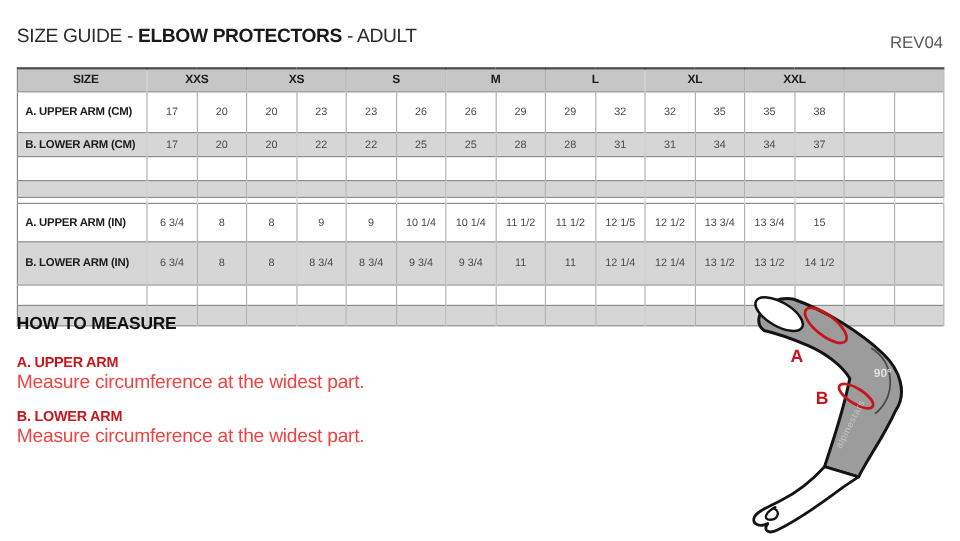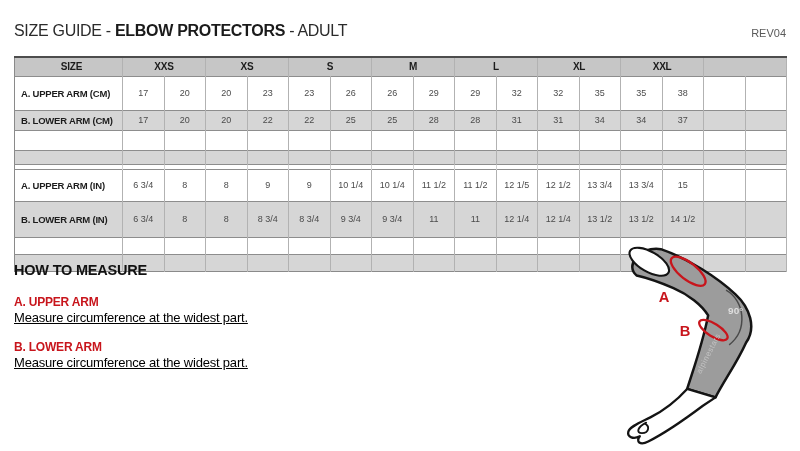--- a/index.html
+++ b/index.html
@@ -2,38 +2,38 @@
 <html><head>
 <meta charset="utf-8">
 <style>
   html,body{margin:0;padding:0;background:#fff;}
   #page{position:relative;width:800px;height:451px;background:#ffffff;overflow:hidden;
         font-family:"Liberation Sans",sans-serif;color:#1c1c1c;border-radius:26px;}
 
   
   .title{position:absolute;left:14px;top:22px;font-size:16px;letter-spacing:-0.3px;color:#2b2b2b;white-space:pre;}
   .title .b{font-weight:bold;color:#1a1a1a;}
-  .rev{position:absolute;right:14px;top:27px;font-size:11px;color:#5a5a5a;letter-spacing:0;}
+  .rev{position:absolute;right:14px;top:27px;font-size:14px;color:#5a5a5a;letter-spacing:0;}
 
   
   #size-table{position:absolute;left:14px;top:56px;width:772px;border-collapse:collapse;table-layout:fixed;
               border:1px solid #8a8a8a;border-top:2px solid #4d4d4d;padding-left:20px;}
   #size-table th,#size-table td{border-right:1px solid #b2b2b2;border-top:1px solid #8d8d8d;
               padding:0;margin:0;overflow:hidden;white-space:nowrap;}
   #size-table tr.hdr th{background:#c6c6c6;font-size:10px;font-weight:bold;color:#1c1c1c;text-align:center;letter-spacing:-0.2px;}
   #size-table th.lbl,#size-table td.lbl{text-align:left;padding-left:6px;font-weight:bold;font-size:9.5px;letter-spacing:-0.2px;}
   #size-table td.v{text-align:center;font-size:9px;color:#4b4b4b;font-weight:normal;}
   #size-table tr.g td{background:#d6d6d6;}
   #size-table tr.w td{background:#ffffff;}
   #size-table tr.gap td{background:#ffffff;border-right:1px solid #d2d2d2;}
 
   
   .htm-head{position:absolute;left:14px;top:262px;font-size:14.5px;font-weight:bold;color:#111;letter-spacing:-0.2px;}
   .htm-title{position:absolute;left:14px;font-size:12px;font-weight:bold;color:#c8151c;letter-spacing:-0.2px;}
-  .htm-desc{position:absolute;left:14px;font-size:13px;color:#000000;letter-spacing:-0.2px;text-decoration:underline;}
+  .htm-desc{position:absolute;left:14px;font-size:16px;color:#ef4444;letter-spacing:-0.2px;}
   #htm-a-title{top:295px;} #htm-a-desc{top:310px;}
   #htm-b-title{top:340px;} #htm-b-desc{top:355px;}
 
   .arm-wrap{position:absolute;left:620px;top:246px;width:170px;height:205px;}
 </style>
 </head>
 <body>
 
 <div id="page">
 

